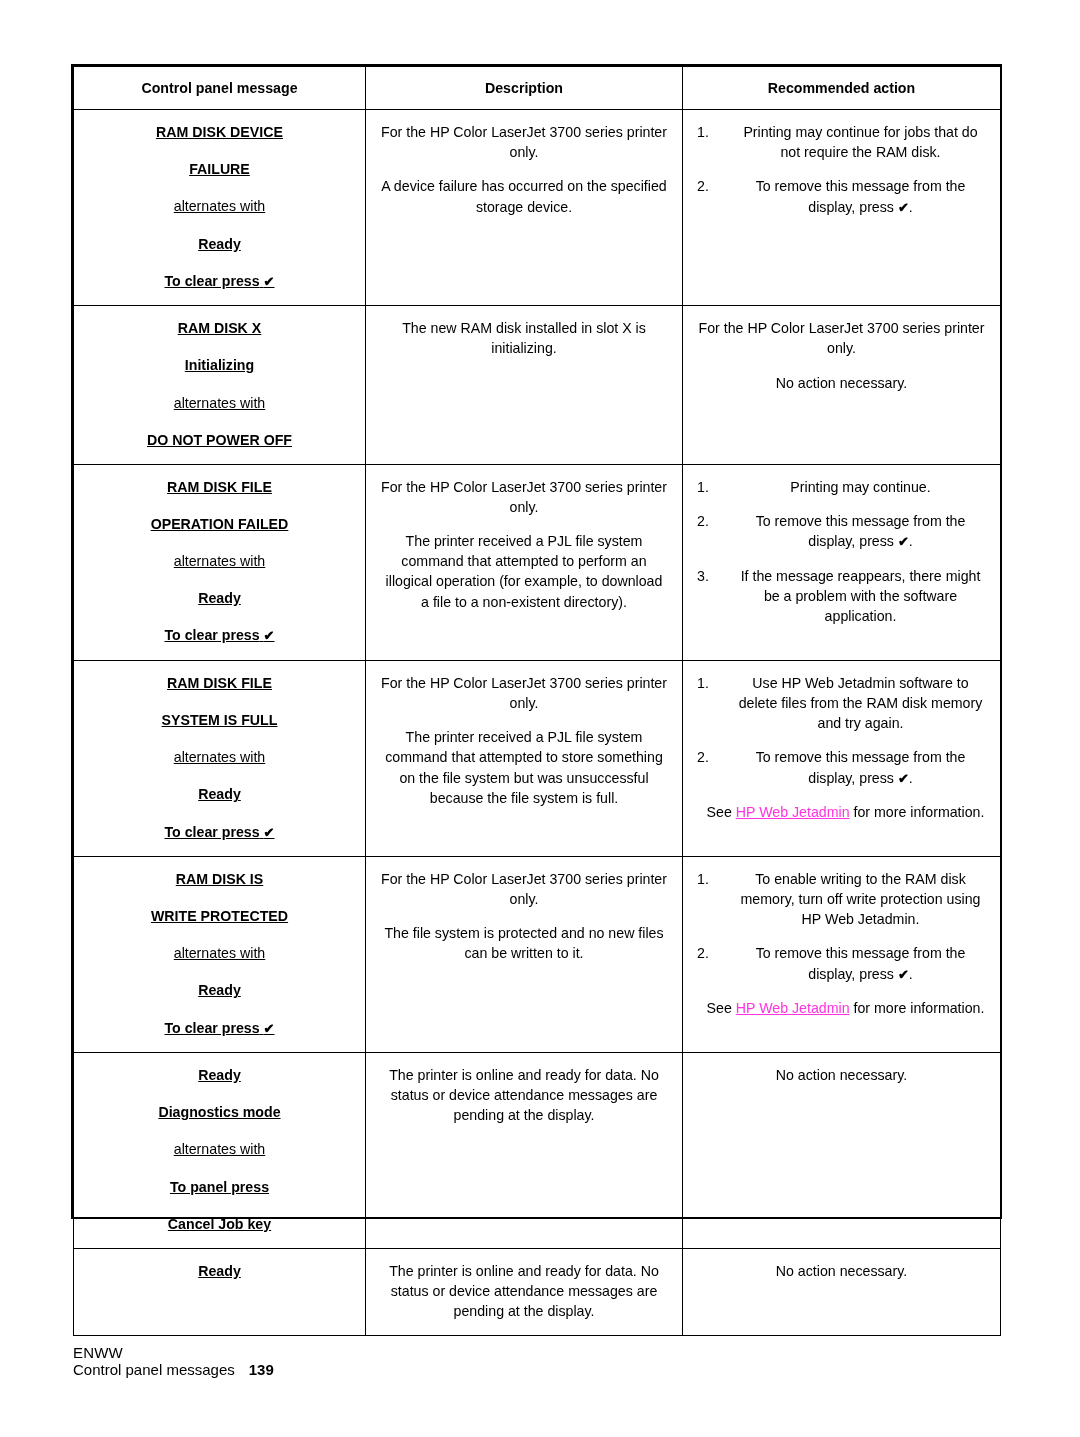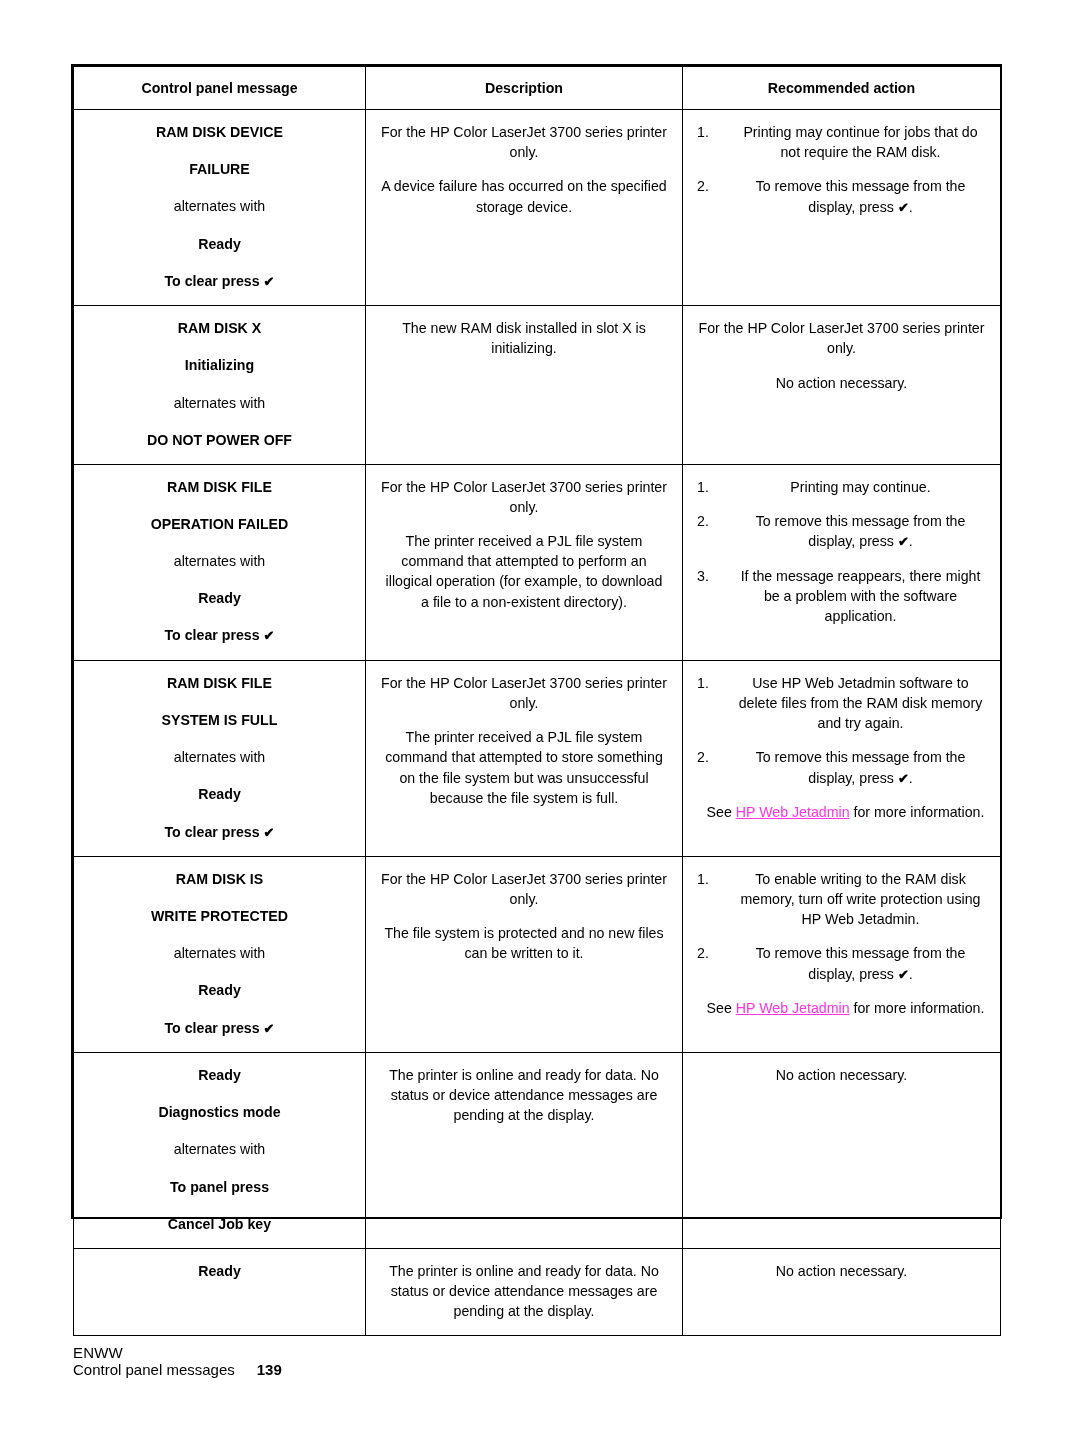--- a/index.html
+++ b/index.html
@@ -59,21 +59,21 @@
     height: 1155px;
     border: 2px solid #000000;
     box-sizing: border-box;
     pointer-events: none;
   }
 
   .b { font-weight: bold; }
   .alt { font-weight: normal; }
   .p { margin: 0 0 14px 0; }
   .p:last-child { margin-bottom: 0; }
-  .line { margin: 0 0 17px 0; }
+  .line { margin: 0 0 17px 0; text-decoration: underline; }
   .line:last-child { margin-bottom: 0; }
 
   .check { font-weight: bold; font-size: 13px; }
 
   
   ol.steps {
     margin: 0;
     padding: 0;
     list-style: none;
     counter-reset: step;
@@ -104,21 +104,21 @@
     left: 73px;
     top: 1344px;
     width: 927px;
     font-size: 15px;
     display: flex;
     justify-content: space-between;
     align-items: flex-start;
     flex-direction: column;
   }
   .footer-left { font-weight: normal; letter-spacing: 0.2px; }
-  .footer-right { display: flex; align-items: baseline; gap: 22px; }
+  .footer-right { display: flex; align-items: baseline; gap: 14px; }
   .footer-page { font-weight: bold; }
 </style>
 </head>
 <body>
 
 <div class="page">
 
   <div class="table-frame"></div>
 
   <table class="msg-table">

